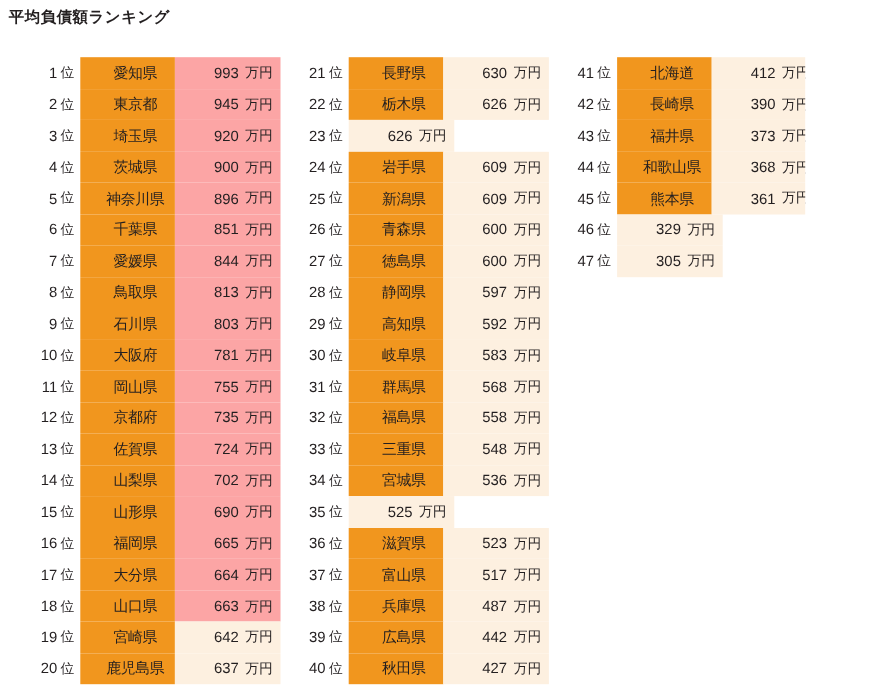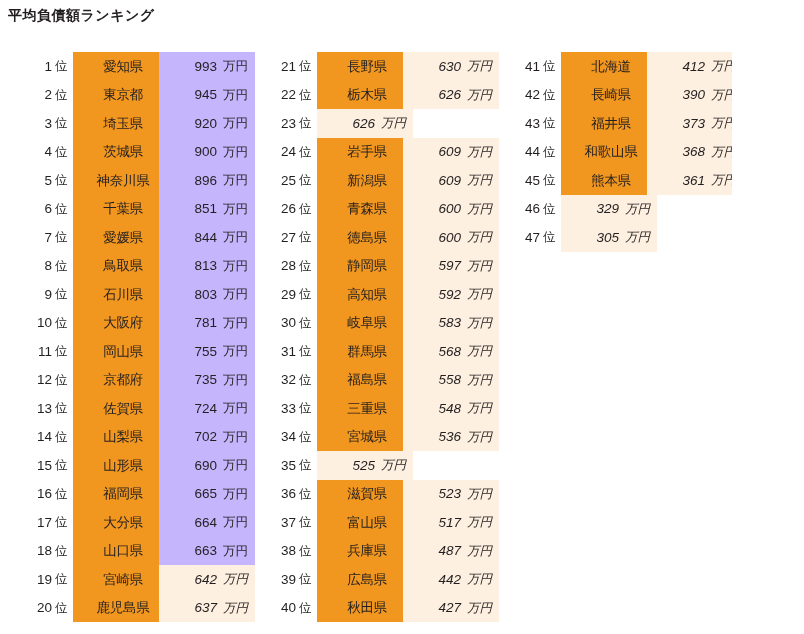--- a/index.html
+++ b/index.html
@@ -80,23 +80,23 @@
     width: 34px;
     justify-content: flex-start;
     padding-left: 2px;
     font-size: 12.5px;
     background: transparent;
   }
   
   .valwrap {
     display: flex;
     align-items: stretch;
-    background: #c4b5fd;
-  }
-  .valwrap.light { background: #fdf0e0; font-style: italic; }
+    background: #fca5a5;
+  }
+  .valwrap.light { background: #fdf0e0; }
   .valwrap .c-val, .valwrap .c-unit { background: transparent; }
 </style>
 </head>
 <body>
 
 <div class="page">
   <div class="title">平均負債額ランキング</div>
   <div class="columns" id="columns">
       <div class="col">
         <div class="row">

